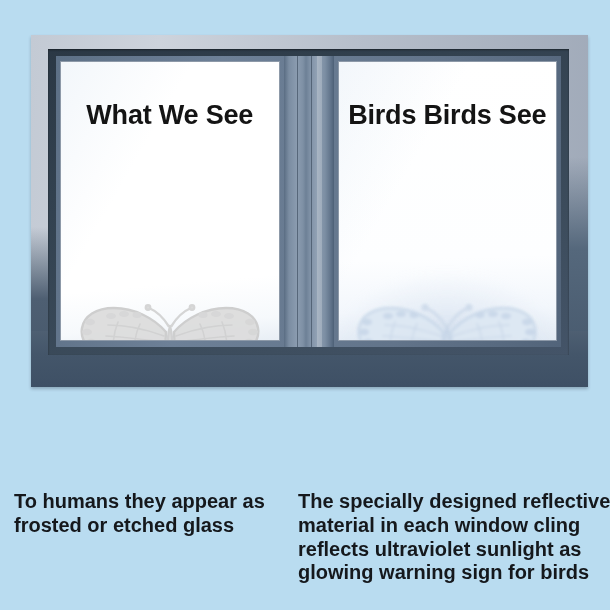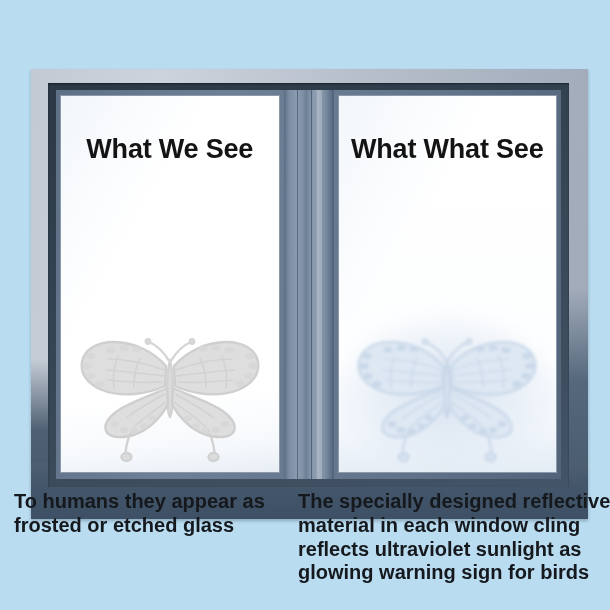--- a/index.html
+++ b/index.html
@@ -20,22 +20,21 @@
     height: 610px;
     background: #b9dcf0;
   }
 
   
   .window-unit {
     position: absolute;
     left: 31px;
     top: 35px;
     width: 557px;
-    height: 450px;
-    margin-top: 34px;
+    height: 352px;
   }
 
   
   .outer-frame {
     position: absolute;
     inset: 0;
     background: linear-gradient(95deg, #c3cad4 0%, #cdd3dc 22%, #b7bfcb 55%, #9fa9b8 100%);
     box-shadow: 0 2px 3px rgba(40,55,70,0.30);
   }
   
@@ -325,21 +324,21 @@
 
       <div class="mullion">
         <div class="seam a"></div>
         <div class="seam b"></div>
         <div class="hl"></div>
       </div>
 
       <div class="lite">
         <div class="glass right"></div>
 
-        <div class="pane-heading">What What See</div>
+        <div class="pane-heading">Birds Birds See</div>
 
         <div class="cling-glow-halo"></div>
 
         <div class="cling-wrap">
           <svg viewBox="0 0 200 150" xmlns="http://www.w3.org/2000/svg" class="cling-glow" aria-hidden="true">
             <g fill="none" stroke="#cddaea" stroke-width="2.6" stroke-linecap="round" stroke-linejoin="round">
               <path d="M100 46 C97.5 56 96.5 72 97.2 88 C97.6 96 98.6 100 100 103 C101.4 100 102.4 96 102.8 88 C103.5 72 102.5 56 100 46 Z" fill="#d6e2ef" stroke="#c6d5e7"></path>
               <path d="M98.5 46 C93 37 86 31 79 28"></path>
               <path d="M101.5 46 C107 37 114 31 121 28"></path>
               <circle cx="78" cy="27.5" r="2.2" fill="#d6e2ef"></circle>

